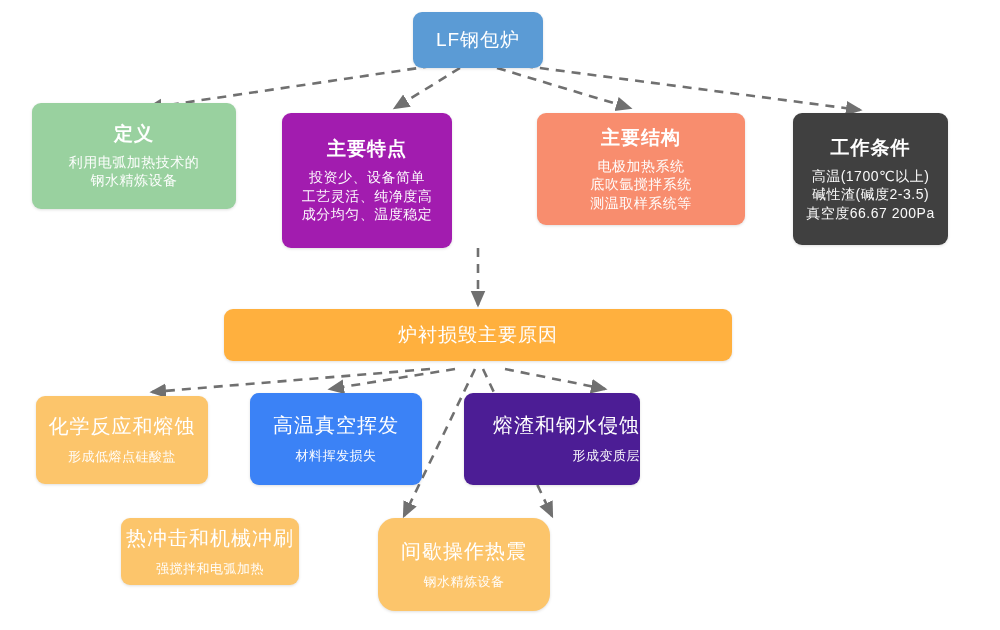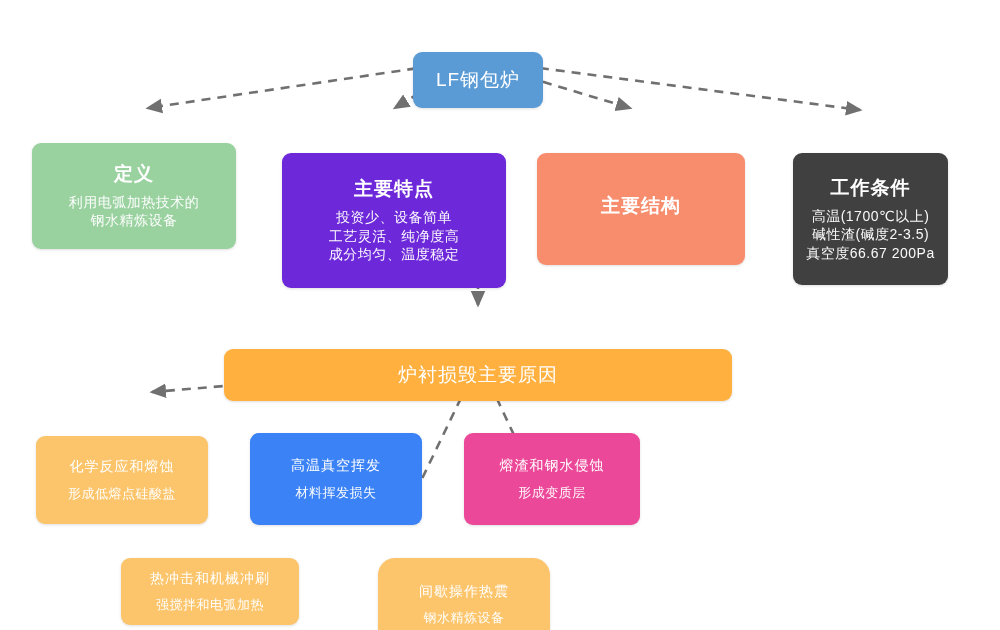--- a/index.html
+++ b/index.html
@@ -30,21 +30,20 @@
     box-sizing: border-box;
     border-radius: 9px;
     display: flex;
     flex-direction: column;
     align-items: center;
     justify-content: center;
     text-align: center;
     color: #ffffff;
     box-shadow: 0 1px 3px rgba(0,0,0,0.13);
     z-index: 2;
-    margin-top: 40px;
   }
   .node .title {
     font-weight: bold;
     line-height: 1.25;
     letter-spacing: 1px;
   }
   .node .desc {
     line-height: 1.32;
     letter-spacing: 0.5px;
     opacity: 0.97;
@@ -56,21 +55,21 @@
   .n-root .title { font-size: 19px; font-weight: normal; }
 
   
   .n-l2 .title { font-size: 19px; margin-bottom: 7px; }
   .n-l2 .desc { font-size: 14px; }
 
   
   .n-band .title { font-size: 19px; font-weight: normal; text-align: right; }
 
   
-  .n-l4 .title { font-size: 14px; margin-bottom: 9px; font-weight: normal;}
+  .n-l4 .title { font-size: 20px; margin-bottom: 9px; font-weight: normal;}
   .n-l4 .desc { font-size: 13px; }
 </style>
 </head>
 <body>
 
 <div id="canvas">
 
   <svg id="edges" viewBox="0 0 1000 630">
     <defs>
       <marker id="arrowhead" markerWidth="7" markerHeight="7" refX="5.4" refY="3" orient="auto" markerUnits="strokeWidth">
@@ -96,31 +95,36 @@
   </div>
 
   <div class="node n-l2" style="left:32px; top:103px; width:204px; height:106px; background:#99D19F;">
     <div class="title">定义</div>
     <div class="desc">
       <div>利用电弧加热技术的</div>
       <div>钢水精炼设备</div>
     </div>
   </div>
 
-  <div class="node n-l2" style="left:282px; top:113px; width:224px; height:135px; background:#6d28d9;">
+  <div class="node n-l2" style="left:282px; top:113px; width:170px; height:135px; background:#a21caf;">
     <div class="title">主要特点</div>
     <div class="desc">
       <div>投资少、设备简单</div>
       <div>工艺灵活、纯净度高</div>
       <div>成分均匀、温度稳定</div>
     </div>
   </div>
 
   <div class="node n-l2" style="left:537px; top:113px; width:208px; height:112px; background:#F88D6E;">
     <div class="title">主要结构</div>
+    <div class="desc">
+      <div>电极加热系统</div>
+      <div>底吹氩搅拌系统</div>
+      <div>测温取样系统等</div>
+    </div>
   </div>
 
   <div class="node n-l2" style="left:793px; top:113px; width:155px; height:132px; background:#404040;">
     <div class="title">工作条件</div>
     <div class="desc">
       <div>高温(1700℃以上)</div>
       <div>碱性渣(碱度2-3.5)</div>
       <div>真空度66.67 200Pa</div>
     </div>
   </div>
@@ -136,21 +140,21 @@
     </div>
   </div>
 
   <div class="node n-l4" style="left:250px; top:393px; width:172px; height:92px; background:#3b82f6;">
     <div class="title">高温真空挥发</div>
     <div class="desc">
       <div>材料挥发损失</div>
     </div>
   </div>
 
-  <div class="node n-l4" style="left:464px; top:393px; width:176px; height:92px; background:#ec4899;">
+  <div class="node n-l4" style="left:464px; top:393px; width:176px; height:92px; background:#4c1d95;align-items:flex-end;">
     <div class="title">熔渣和钢水侵蚀</div>
     <div class="desc">
       <div>形成变质层</div>
     </div>
   </div>
 
   <div class="node n-l4" style="left:121px; top:518px; width:178px; height:67px; background:#FCC56B;">
     <div class="title">热冲击和机械冲刷</div>
     <div class="desc">
       <div>强搅拌和电弧加热</div>

